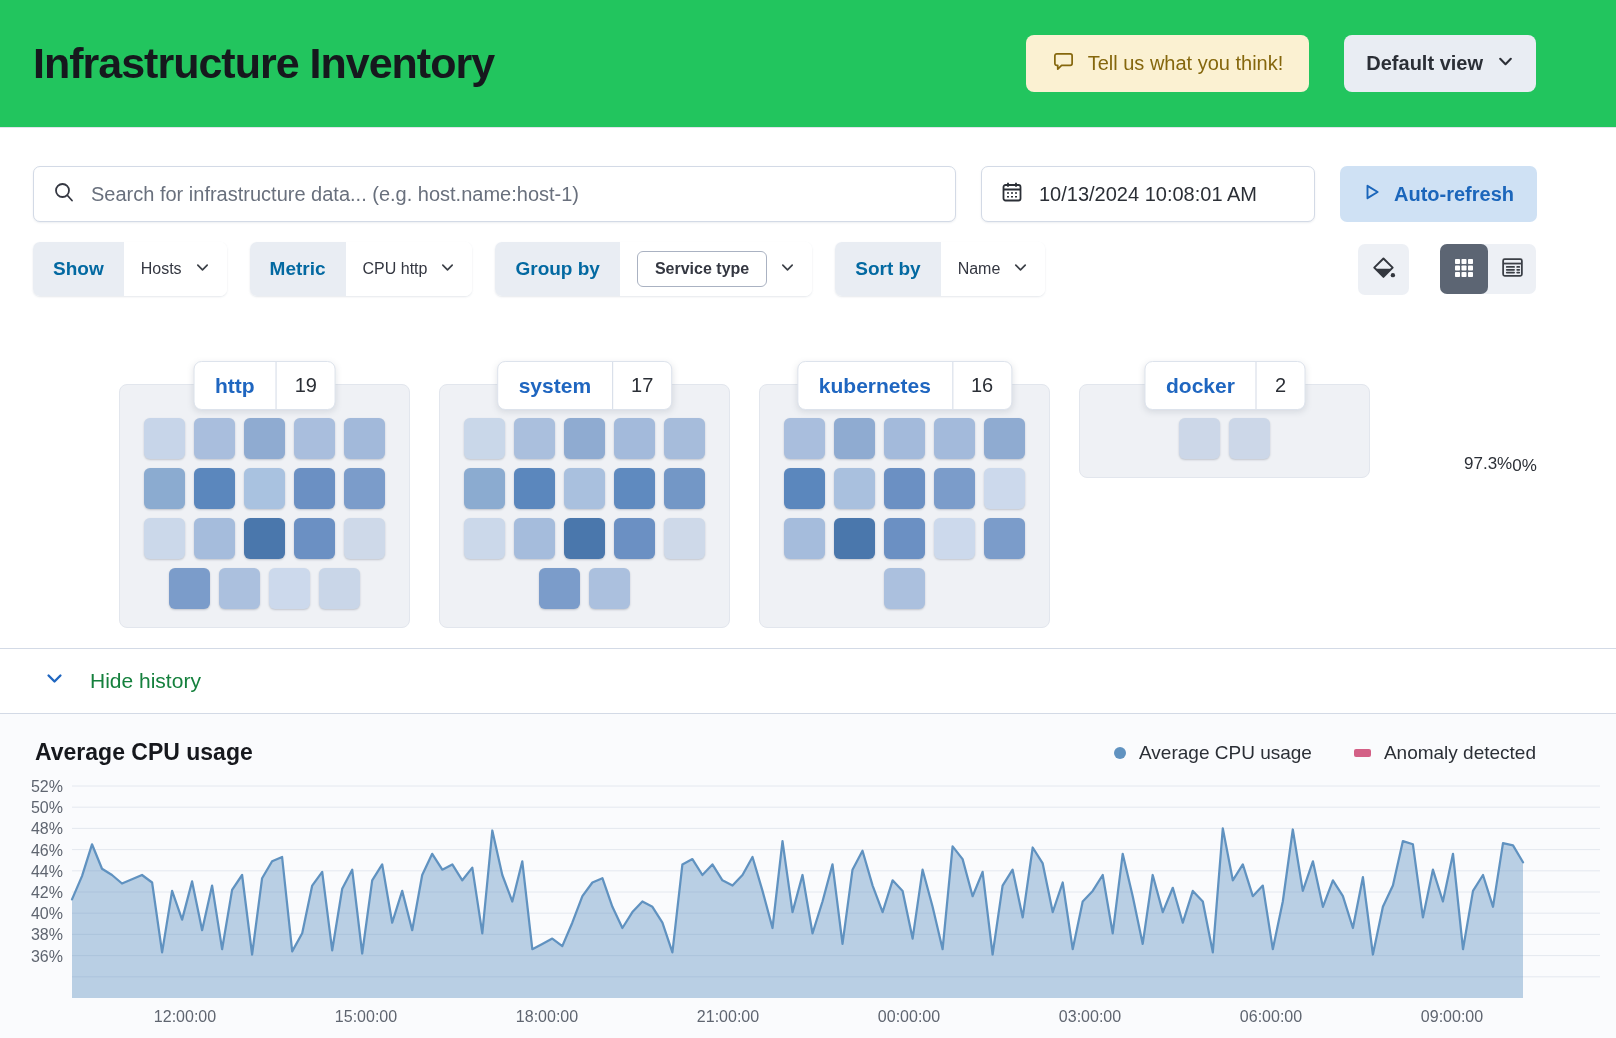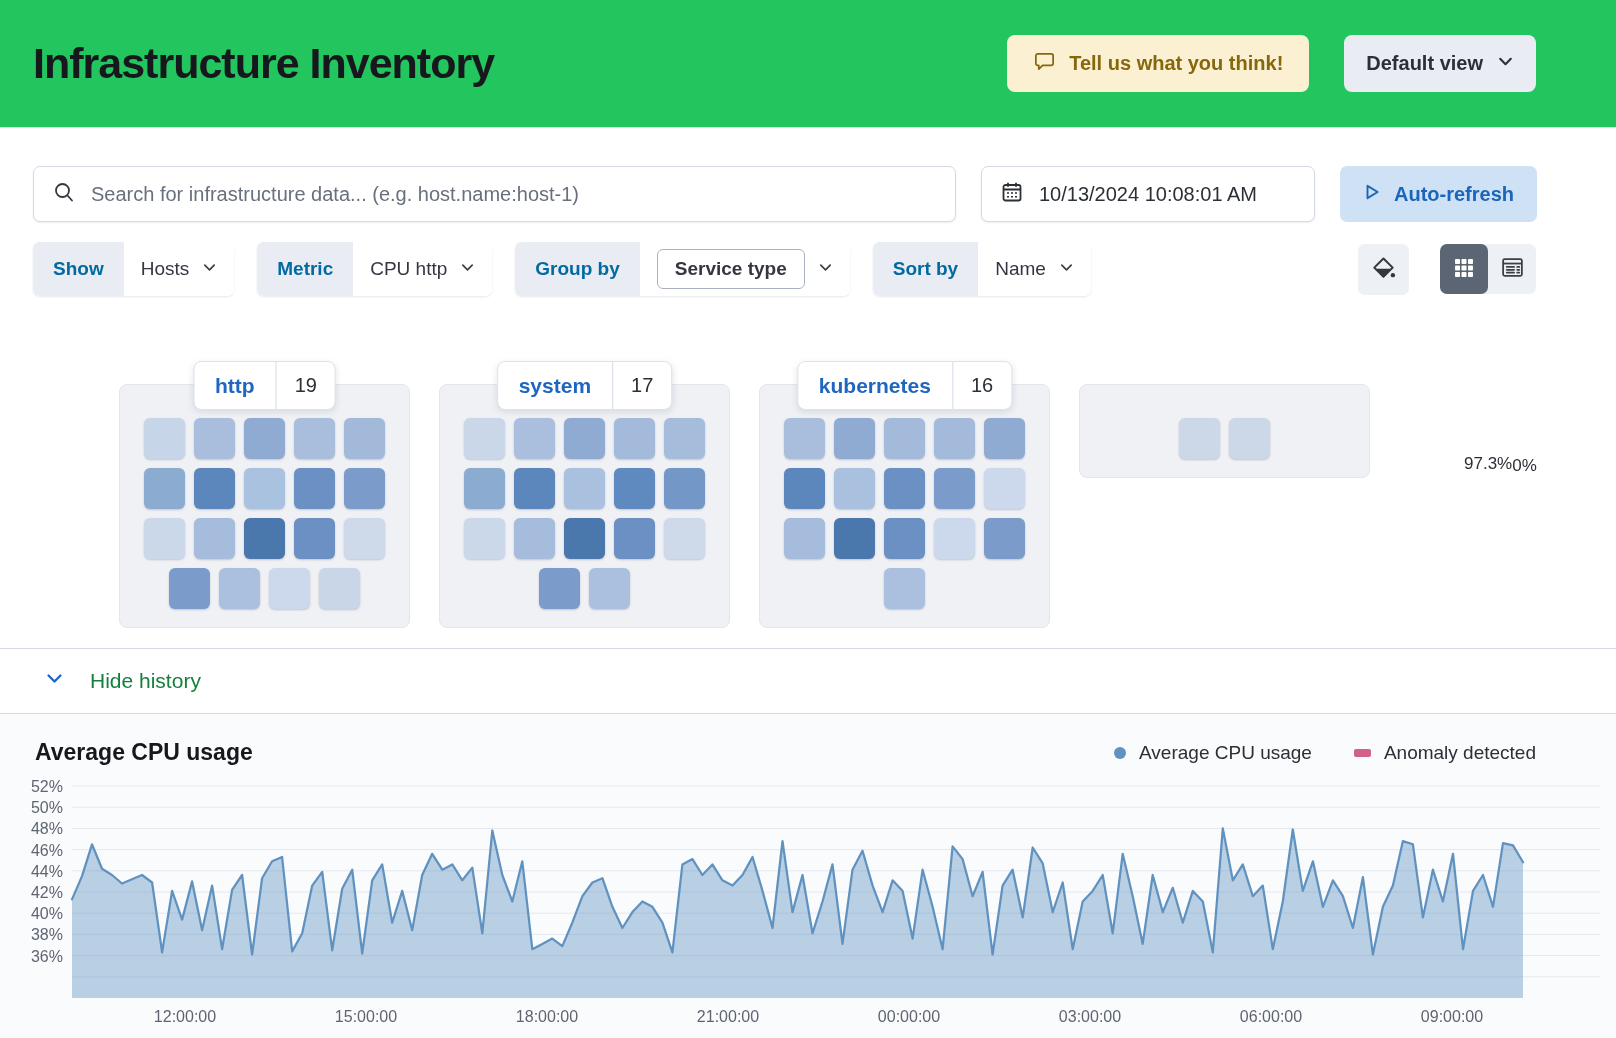--- a/index.html
+++ b/index.html
@@ -13,21 +13,21 @@
   
   .hdr {
     height:128px; background:#22c55e; border-bottom:1px solid #e0e4eb;
     display:flex; align-items:center; justify-content:space-between;
     padding:0 80px 0 33px;
   }
   .hdr h1 { font-size:43px; font-weight:800; color:#16181d; letter-spacing:-1px; }
   .hdr-actions { display:flex; align-items:center; gap:35px; }
   .feedback-btn {
     height:57px; padding:0 26px; border:none; border-radius:8px;
-    background:#fbf1d2; color:#85670d; font-size:20px; font-weight:700;
+    background:#fbf1d2; color:#85670d; font-size:20px; font-weight:400;
     display:flex; align-items:center; gap:13px;
   }
   .view-btn {
     height:57px; padding:0 22px; border:none; border-radius:8px;
     background:#e9edf3; color:#2b2f36; font-size:20px; font-weight:700;
     display:flex; align-items:center; gap:14px;
   }
 
   
   .search-row { display:flex; gap:25px; padding:38px 79px 0 33px; }
@@ -53,21 +53,21 @@
   .filter-row { display:flex; align-items:center; padding:20px 80px 0 33px; }
   .fctl {
     display:flex; height:54px; margin-right:23px; border-radius:7px;
     background:#fff; box-shadow:0 1px 2px rgba(152,162,179,.25);
   }
   .f-label {
     background:#e9edf3; color:#0369a1; font-weight:700; font-size:19px;
     display:flex; align-items:center; padding:0 20px; border-radius:7px 0 0 7px;text-align:center;
   }
   .f-value {
-    background:#fff; border:none; color:#343741; font-size:19px;
+    background:#fff; border:none; color:#343741; font-size:16px;
     display:flex; align-items:center; gap:13px; padding:0 17px; border-radius:0 7px 7px 0;
   }
   .f-pill { border:1.5px solid #aab2c2; border-radius:6px; padding:8px 17px;font-weight:bold; }
   .f-spacer { flex:1; }
   .icon-btn {
     width:51px; height:51px; border:none; border-radius:7px; background:#edf0f5;
     display:flex; align-items:center; justify-content:center; margin-right:31px;
   }
   .toggle-group { display:flex; background:#edf0f5; border-radius:7px; }
   .toggle {
@@ -345,20 +345,25 @@
           <div class="tile" style="background: rgb(74, 119, 172);"></div>
           <div class="tile" style="background: rgb(107, 144, 195);"></div>
           <div class="tile" style="background: rgb(204, 217, 236);"></div>
           <div class="tile" style="background: rgb(123, 156, 202);"></div>
         </div>
         <div class="trow">
           <div class="tile" style="background: rgb(171, 192, 222);"></div>
         </div>
       </div>
       <div class="gpanel">
+        <div class="gpill">
+          <button class="gname">docker</button>
+          <span class="gsep"></span>
+          <span class="gcount">2</span>
+        </div>
         <div class="trow">
           <div class="tile" style="background: rgb(204, 215, 232);"></div>
           <div class="tile" style="background: rgb(204, 215, 232);"></div>
         </div>
       </div>
     </div>
   <div class="scale">
     <div>97.3%</div>
     <div class="scale-bar" id="scaleBar">
         <div style="background: rgb(107, 146, 195);"></div>

